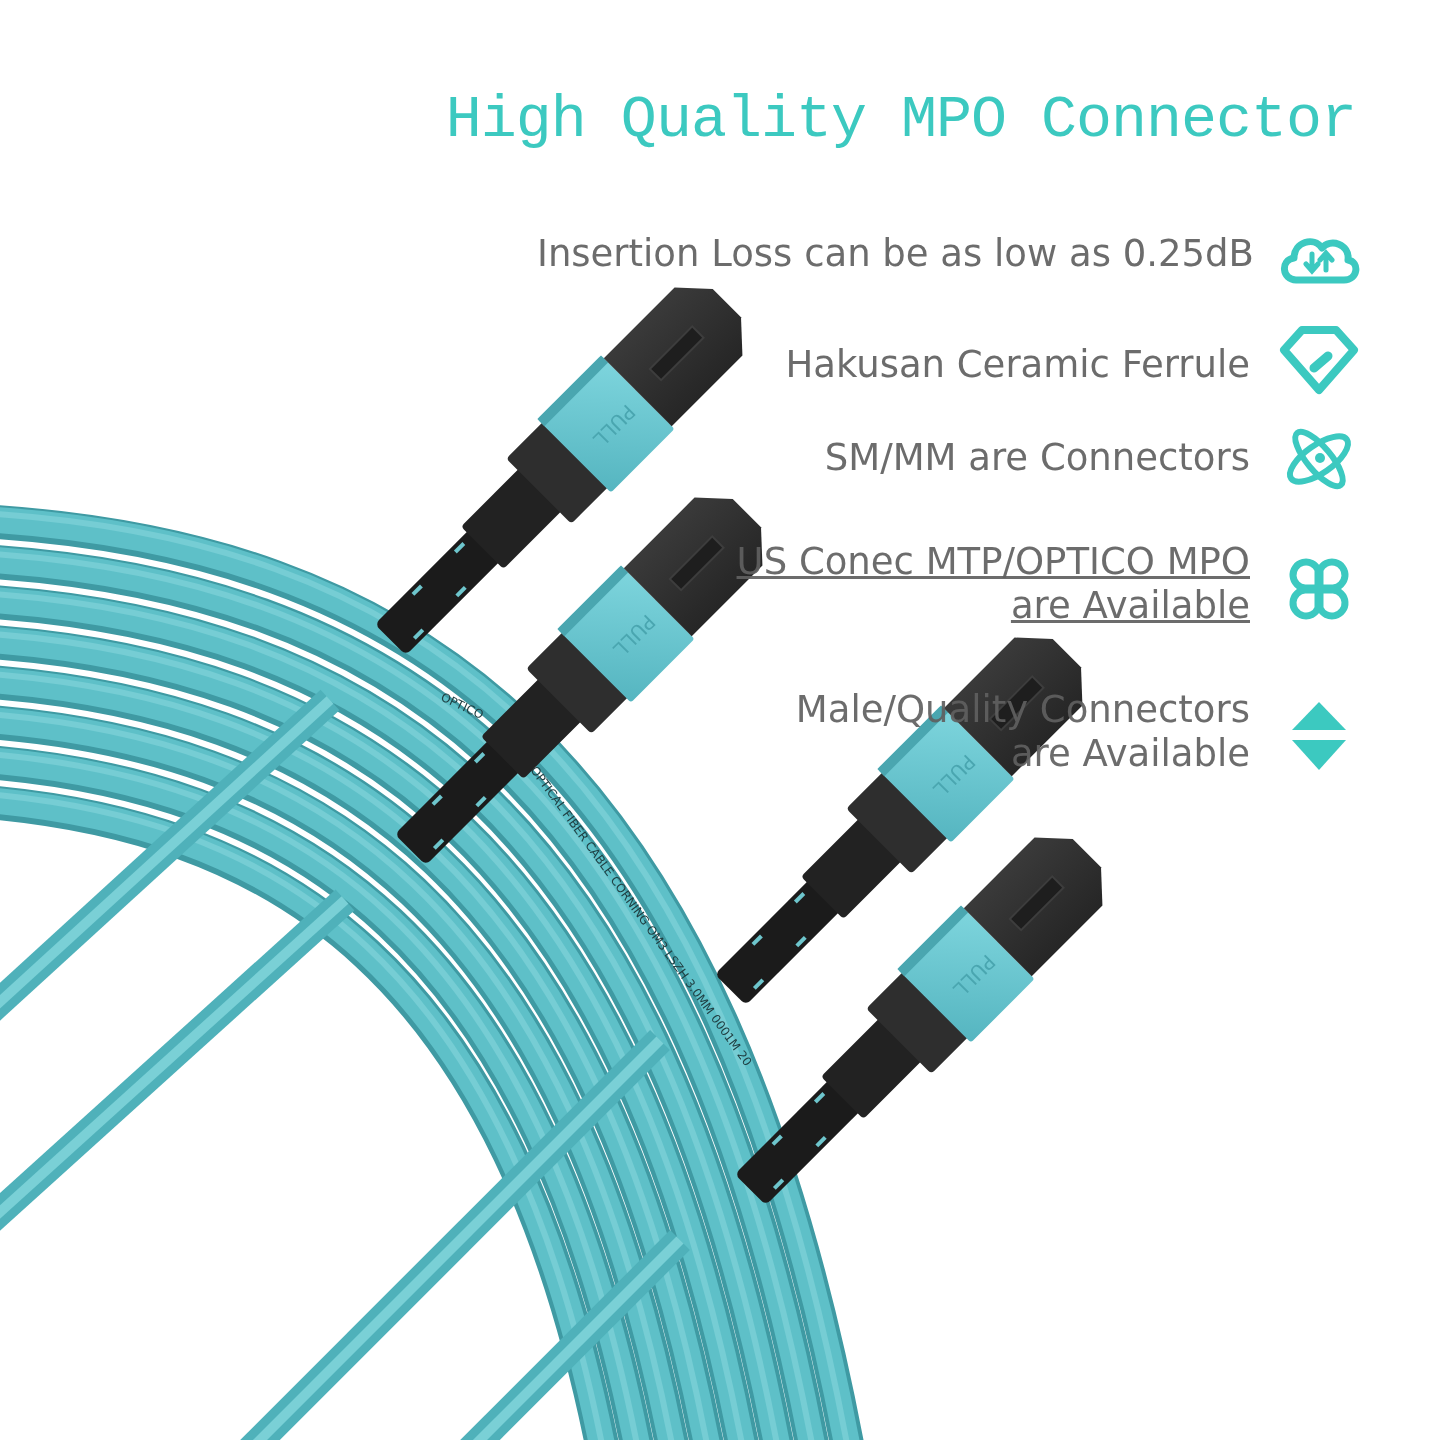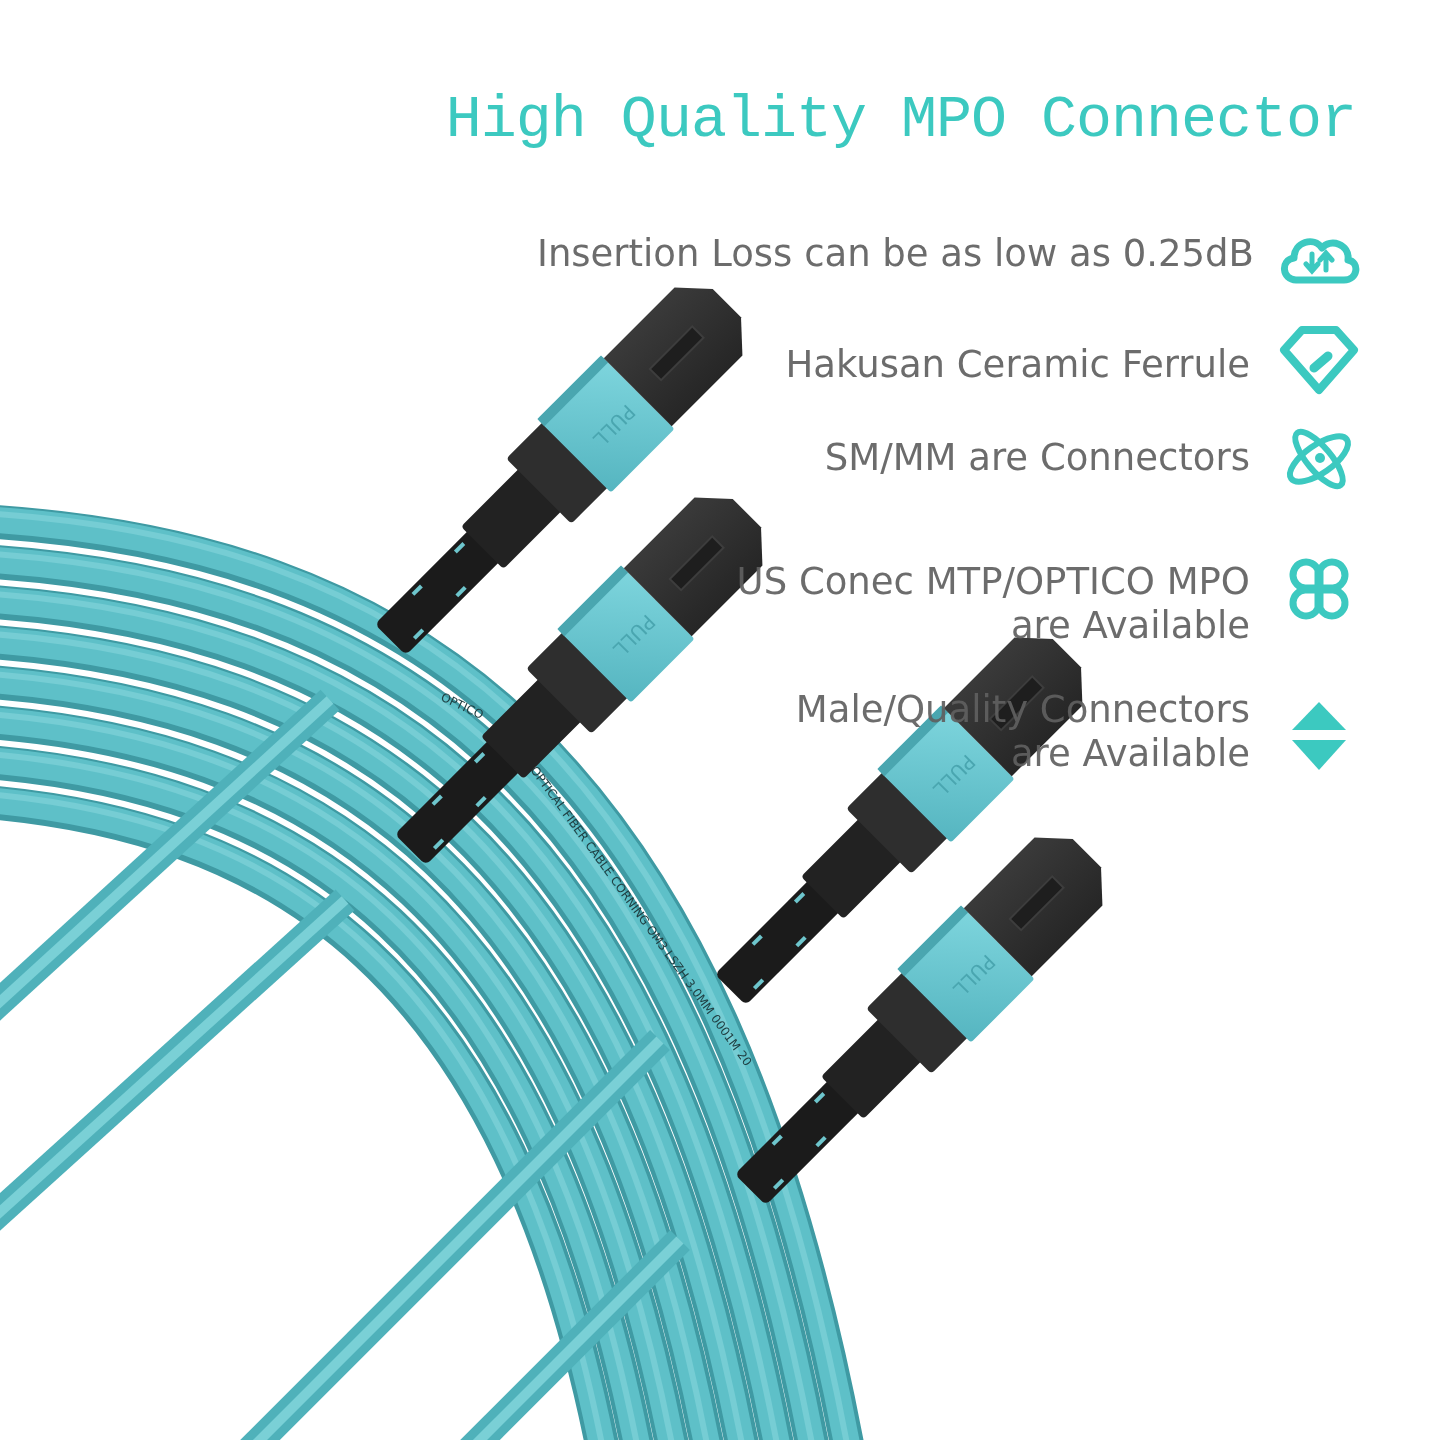--- a/index.html
+++ b/index.html
@@ -143,21 +143,21 @@
   <span class="line">SM/MM are Connectors</span>
 </div>
 <div class="icon" style="left:1274px;top:414px;">
   <svg viewBox="0 0 90 90">
       <ellipse cx="45" cy="45" rx="34" ry="14" transform="rotate(-35 45 45)" fill="none" stroke="#3cc9c0" stroke-width="6"></ellipse>
       <ellipse cx="45" cy="45" rx="34" ry="12" transform="rotate(50 45 45)" fill="none" stroke="#3cc9c0" stroke-width="6"></ellipse>
       <circle cx="46" cy="44" r="5" fill="#3cc9c0"></circle>
     </svg>
 </div>
 
-<div class="feature" style="top:560px;">
+<div class="feature" style="top:540px;text-decoration:underline;">
   <span class="line">US Conec MTP/OPTICO MPO</span>
   <span class="line">are Available</span>
 </div>
 <div class="icon" style="left:1274px;top:544px;">
   <svg viewBox="0 0 90 90" fill="none" stroke="#3cc9c0" stroke-width="7">
       <path d="M44 44 L44 26 A13 13 0 1 0 31 44 Z"></path>
       <path d="M46 44 L46 26 A13 13 0 1 1 59 44 Z"></path>
       <path d="M44 46 L44 64 A13 13 0 1 1 31 46 Z"></path>
       <path d="M46 46 L46 64 A13 13 0 1 0 59 46 Z"></path>
     </svg>

